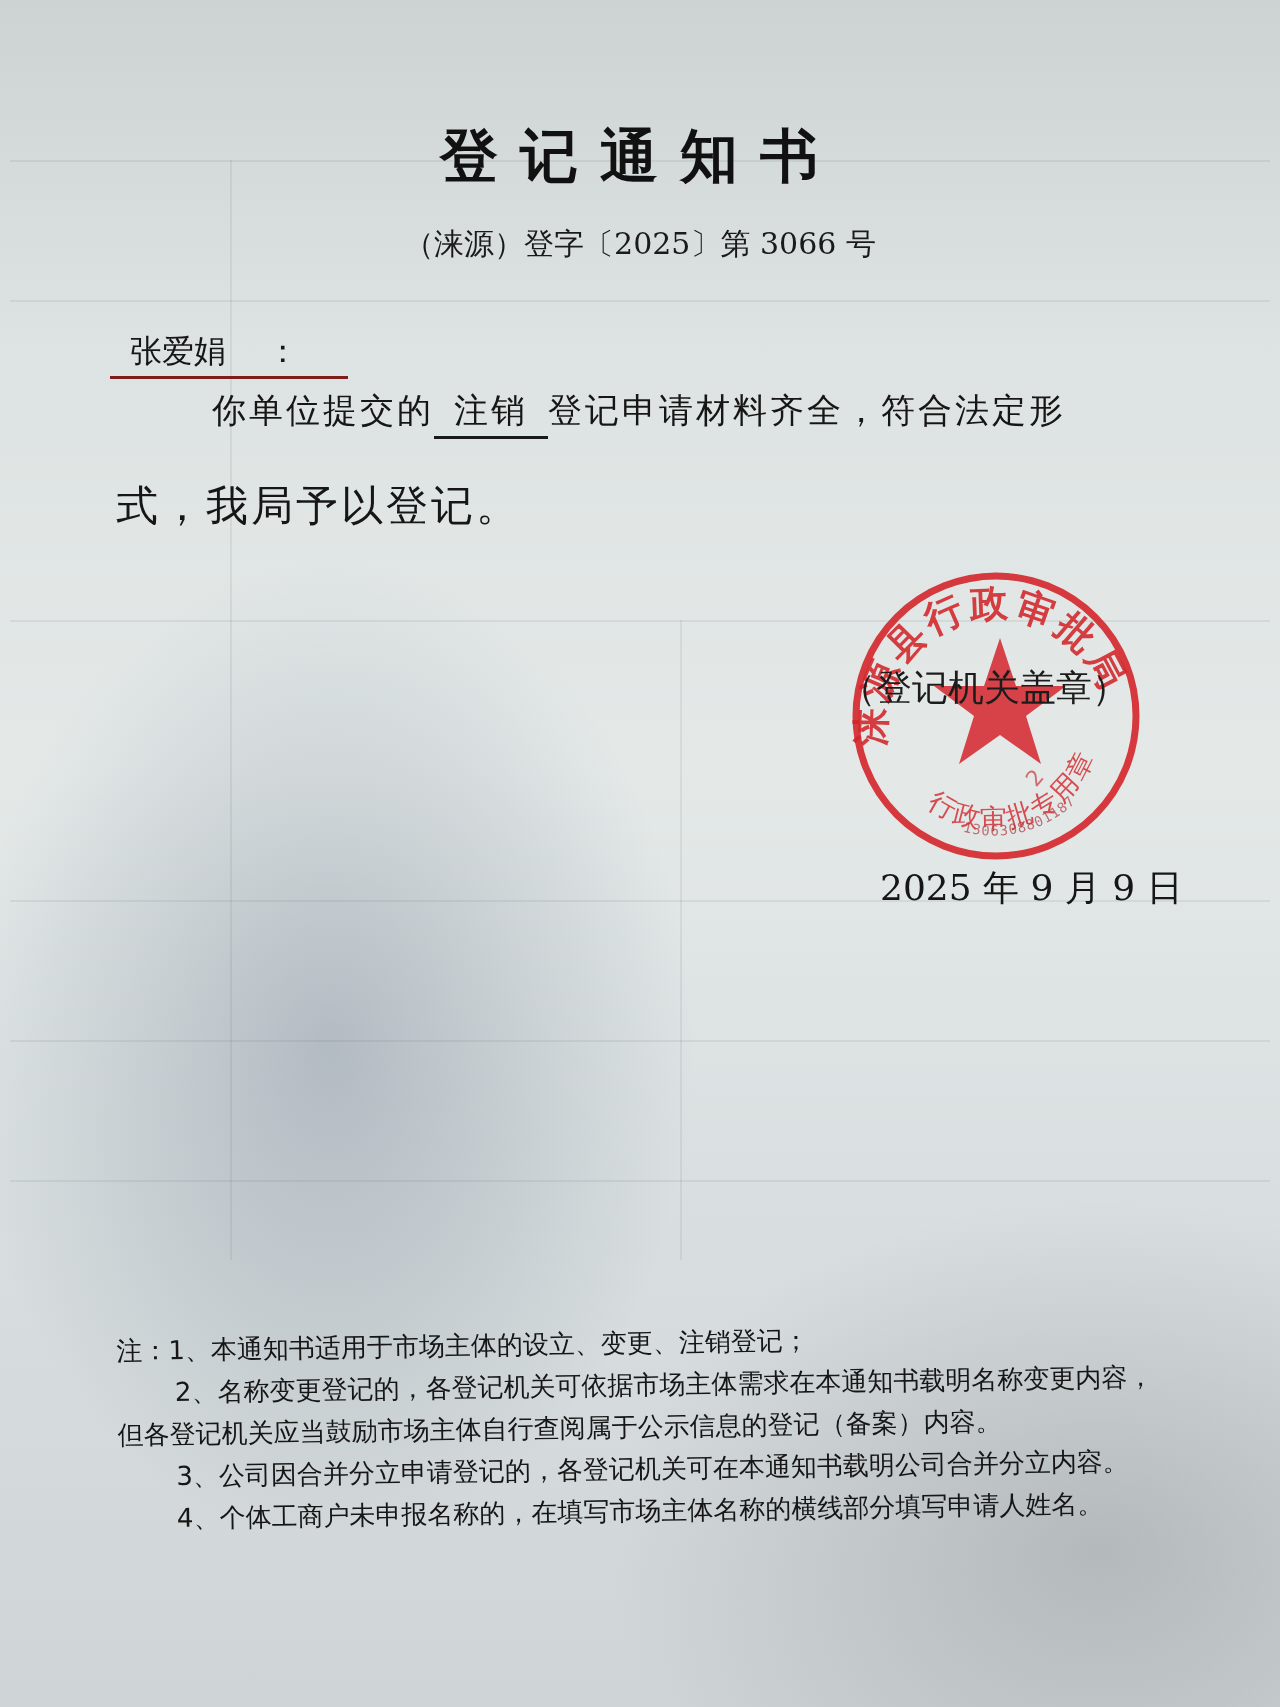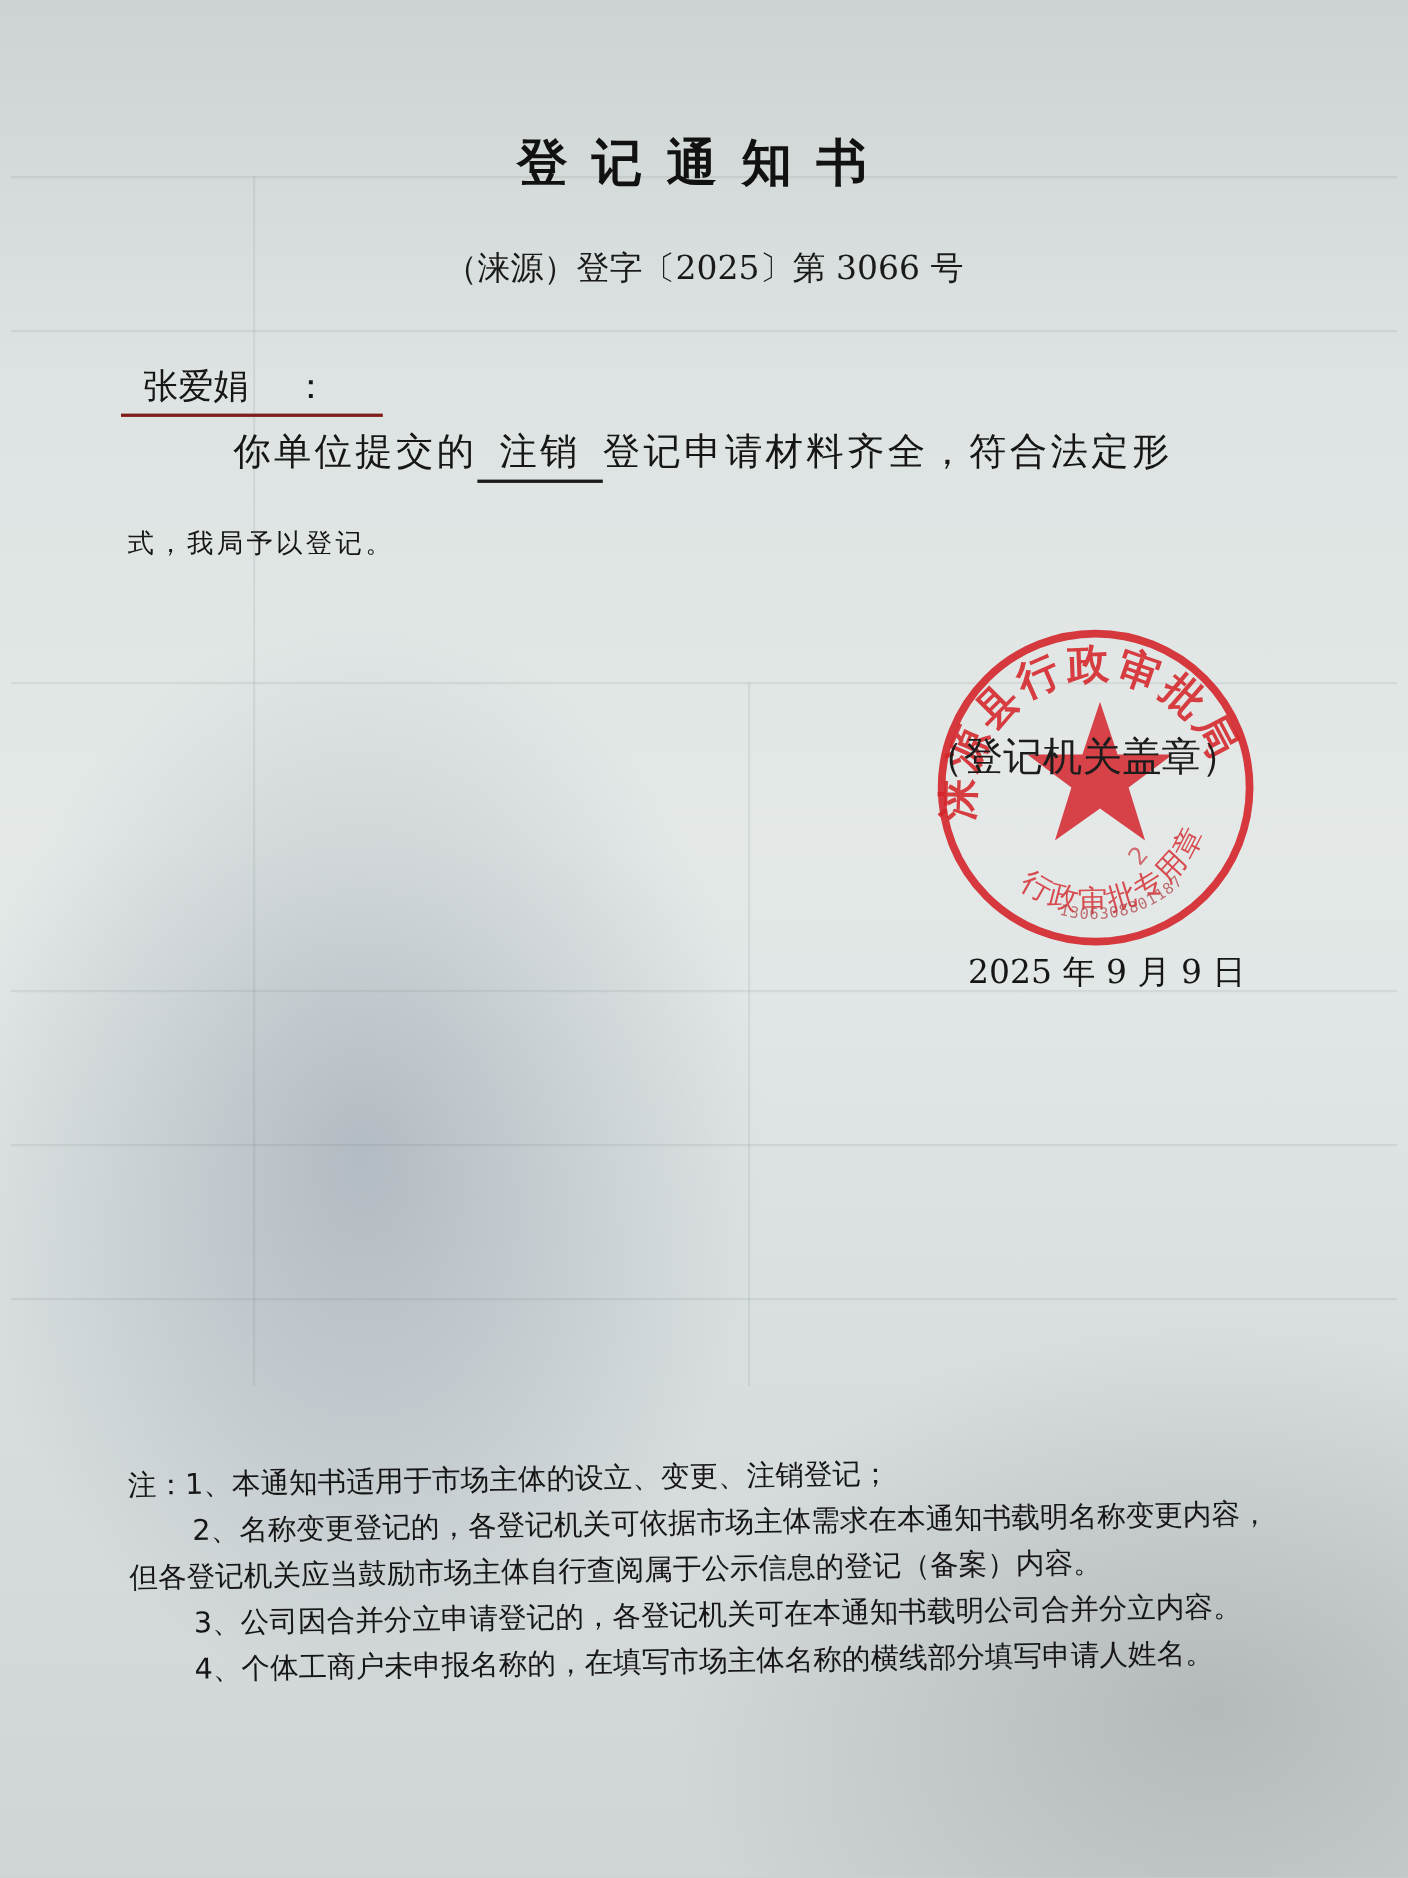--- a/index.html
+++ b/index.html
@@ -19,21 +19,21 @@
   }
   
   .ghost { position: absolute; border-color: rgba(90,100,100,0.10); border-style: solid; border-width: 0; }
   .gh { border-top-width: 2px; }
   .gv { border-left-width: 2px; }
 
   .abs { position: absolute; white-space: nowrap; }
   .title {
     left: 0; width: 1280px; top: 118px; text-align: center;
     font-family: "DejaVu Sans", "Liberation Sans", sans-serif;
-    font-weight: bold; font-size: 46px; letter-spacing: 22px; color: #111;
+    font-weight: bold; font-size: 58px; letter-spacing: 22px; color: #111;
   }
   .docno {
     left: 0; width: 1280px; top: 224px; text-align: center;
     font-size: 30px; color: #1a1a1a;
   }
   .addressee {
     left: 110px; top: 330px; font-size: 32px;
     font-family: "DejaVu Sans", "Liberation Sans", sans-serif;
   }
   .addressee .fill {
@@ -42,32 +42,32 @@
   }
   .body1 {
     left: 200px; top: 388px; font-size: 34px; letter-spacing: 3px;
     font-family: "DejaVu Sans", "Liberation Sans", sans-serif;
     margin-left: 12px;
   }
   .body1 .blank {
     display: inline-block; border-bottom: 3px solid #1a1a1a; padding: 0 20px 2px 20px;
   }
   .body2 {
-    left: 116px; top: 478px; font-size: 24px; letter-spacing: 3px;
+    left: 116px; top: 478px; font-size: 42px; letter-spacing: 3px;
     font-family: "DejaVu Sans", "Liberation Sans", sans-serif;
   }
   .seal {
     position: absolute; left: 848px; top: 568px; width: 296px; height: 296px;
   }
   .seal-caption {
     left: 840px; top: 664px; font-size: 36px; color: #1c1c1c;
     font-family: "DejaVu Sans", "Liberation Sans", sans-serif;
   }
   .date {
-    left: 880px; top: 864px; font-size: 30px; color: #161616;
+    left: 880px; top: 864px; font-size: 36px; color: #161616;
   }
   .notes {
     left: 116px; top: 1330px; font-size: 26px; line-height: 42px;
     font-family: "DejaVu Sans", "Liberation Sans", sans-serif;
     transform: rotate(-0.9deg); transform-origin: left top;
   }
   .notes div { white-space: nowrap; }
   .notes .indent { padding-left: 58px; }
 </style>
 </head>

